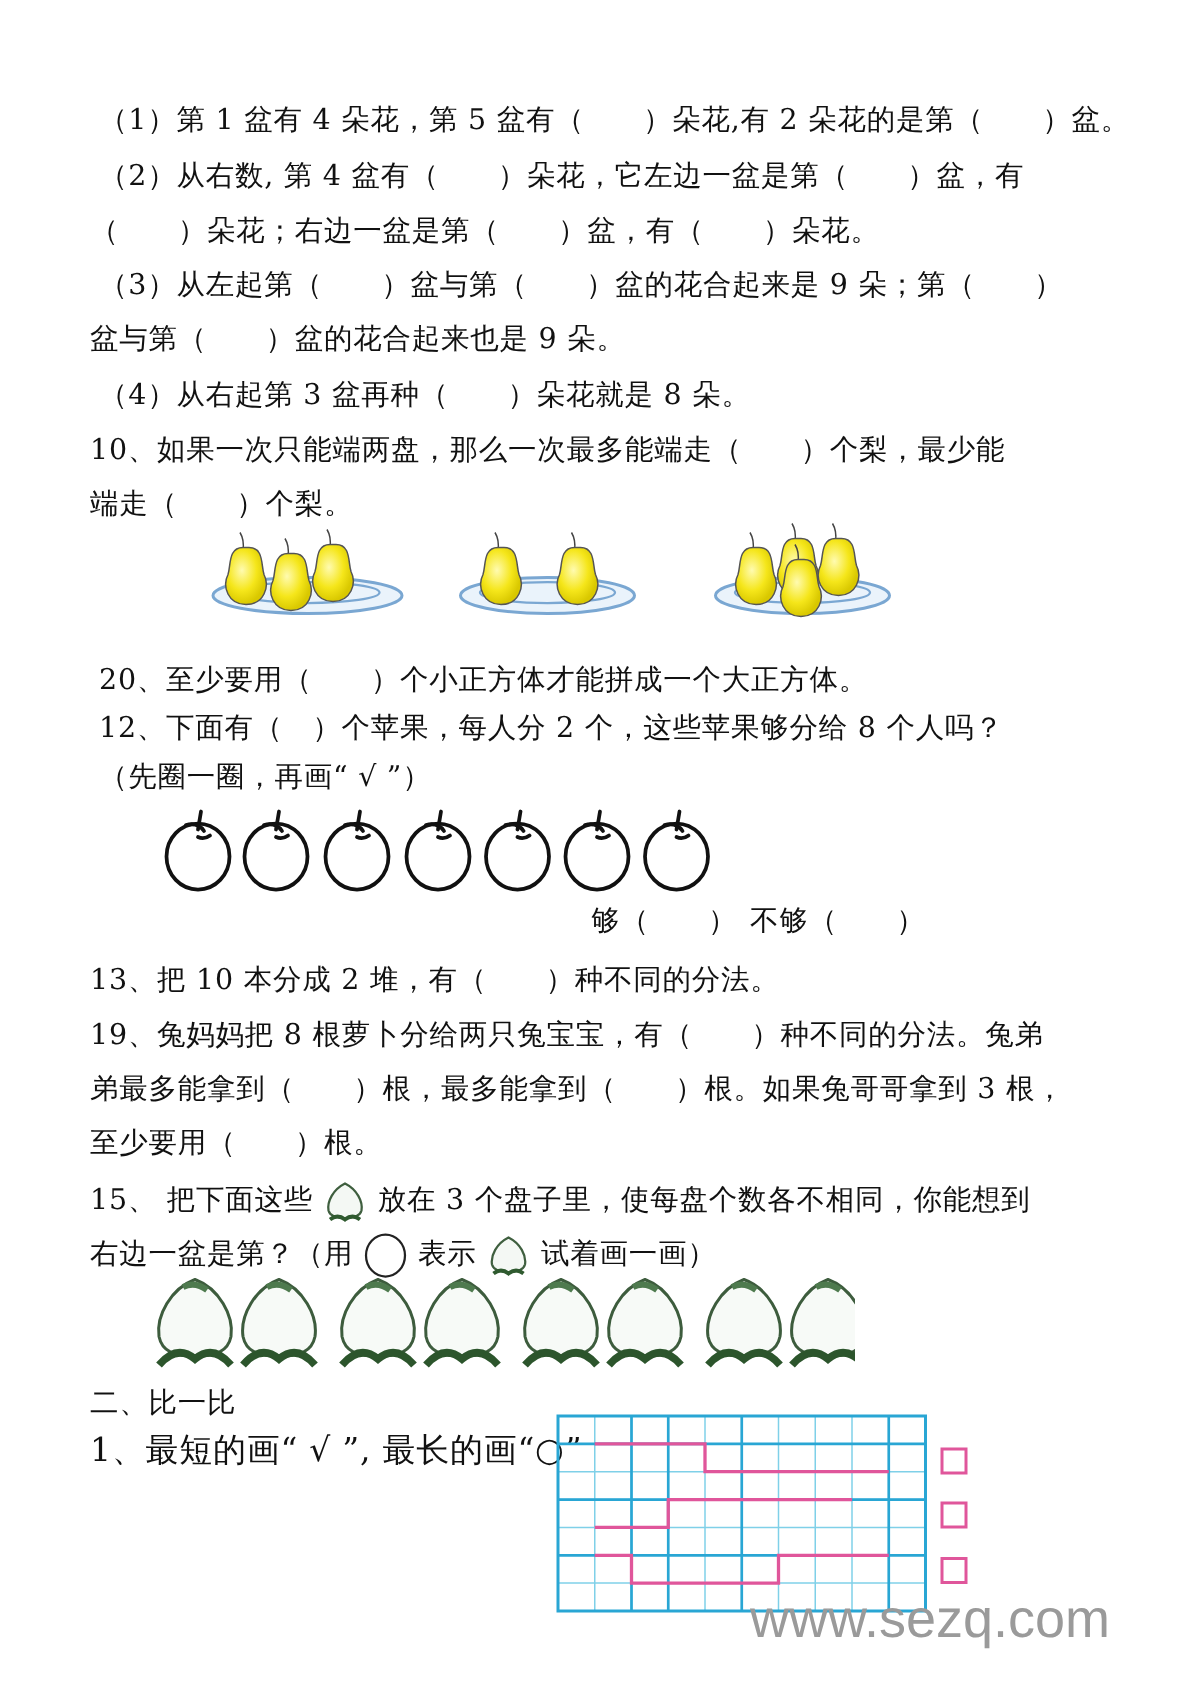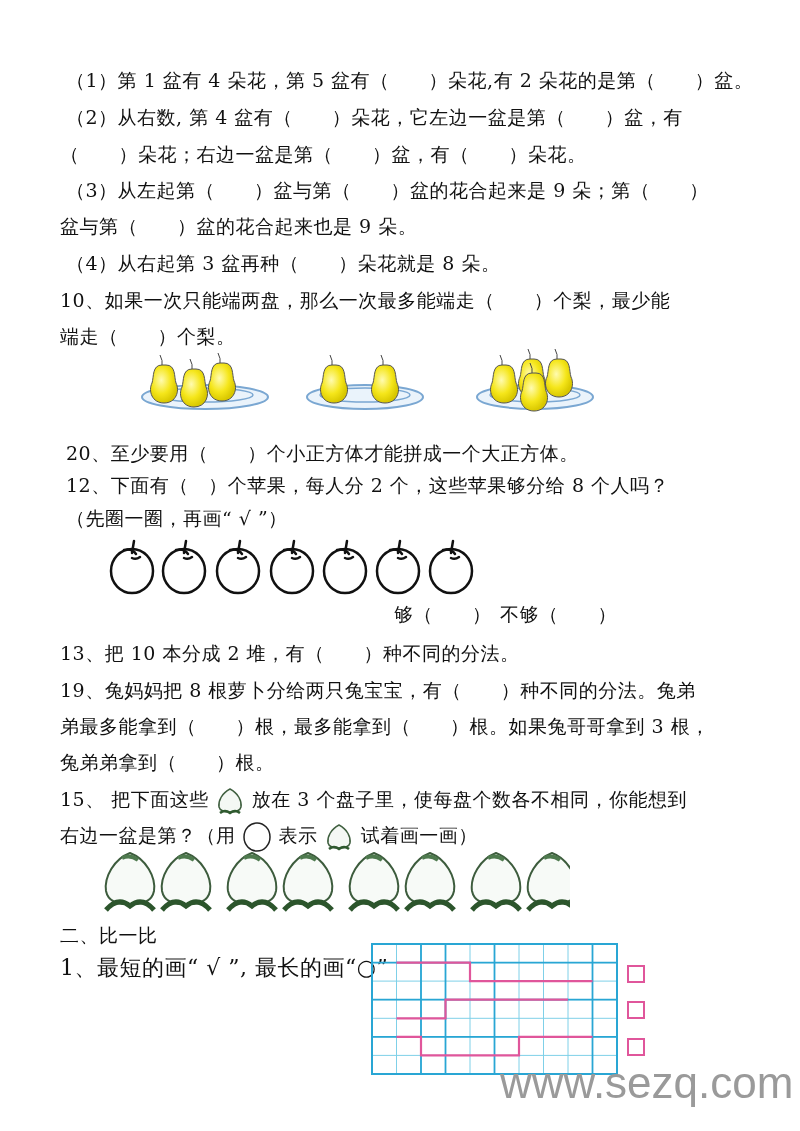--- a/index.html
+++ b/index.html
@@ -2,21 +2,21 @@
 <html><head>
 <meta charset="utf-8">
 <style>
   html, body { margin: 0; padding: 0; background: #ffffff; }
   body { width: 800px; height: 1131px; position: relative; overflow: hidden;
          font-family: "DejaVu Serif", "Liberation Serif", serif; color: #111; }
   .line { position: absolute; left: 60px; font-size: 19px; line-height: 24px; white-space: nowrap; letter-spacing: 0.5px; }
   .indent { left: 66px; }
   .pic { position: absolute; }
   .watermark { position: absolute; left: 500px; top: 1058px; font-family: "Liberation Sans", sans-serif;
-               font-size: 44px; color: #9a9a9a; letter-spacing: 0px; }
+               font-size: 36px; color: #9a9a9a; letter-spacing: 0px; }
   .box { position: absolute; width: 14px; height: 14px; border: 2px solid #e0569b; }
   .inline-icon { display: inline-block; vertical-align: middle; }
 </style>
 </head>
 <body>
 
 <div class="line indent" style="top:68px">（1）第 1 盆有 4 朵花，第 5 盆有（　　）朵花,有 2 朵花的是第（　　）盆。</div>
 <div class="line indent" style="top:105px">（2）从右数, 第 4 盆有（　　）朵花，它左边一盆是第（　　）盆，有</div>
 <div class="line" style="top:142px">（　　）朵花；右边一盆是第（　　）盆，有（　　）朵花。</div>
 <div class="line indent" style="top:178px">（3）从左起第（　　）盆与第（　　）盆的花合起来是 9 朵；第（　　）</div>
@@ -119,21 +119,21 @@
       </g>
   </g>
 </svg>
 
 <div class="line" style="left:394px; top:602px">够（　　）</div>
 <div class="line" style="left:500px; top:602px">不够（　　）</div>
 
 <div class="line" style="top:641px">13、把 10 本分成 2 堆，有（　　）种不同的分法。</div>
 <div class="line" style="top:678px">19、兔妈妈把 8 根萝卜分给两只兔宝宝，有（　　）种不同的分法。兔弟</div>
 <div class="line" style="top:714px">弟最多能拿到（　　）根，最多能拿到（　　）根。如果兔哥哥拿到 3 根，</div>
-<div class="line" style="top:750px">兔弟弟拿到（　　）根。</div>
+<div class="line" style="top:750px">至少要用（　　）根。</div>
 
 <div class="line" style="top:786px">
   <span>15、 把下面这些</span>
   <svg class="inline-icon" width="30" height="30">
       <path d="M15 3 c-8 4 -12 12 -11 18 c1 4 5 5 11 5 c6 0 10 -1 11 -5 c1 -6 -3 -14 -11 -18z" fill="#f4f8f4" stroke="#3f5f3f" stroke-width="1.5"></path>
       <path d="M5 27 q5 -4 10 0 q5 -4 10 0" stroke="#2f5a2f" stroke-width="2.5" fill="none"></path>
     </svg>
   <span>放在 3 个盘子里，使每盘个数各不相同，你能想到</span>
 </div>
 <div class="line" style="top:822px">

